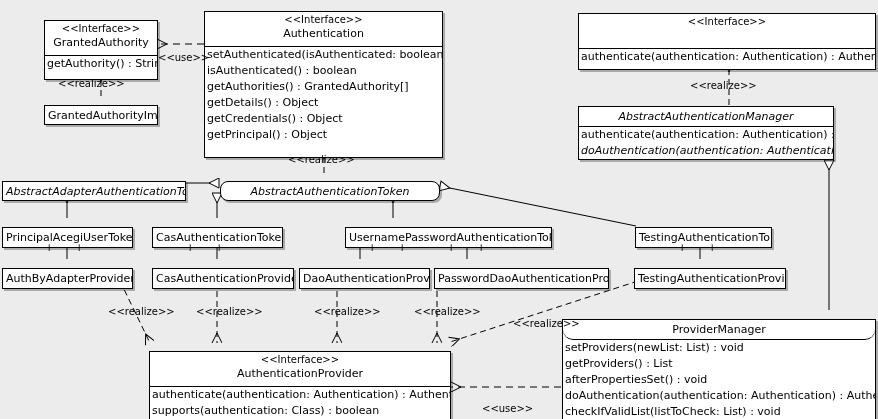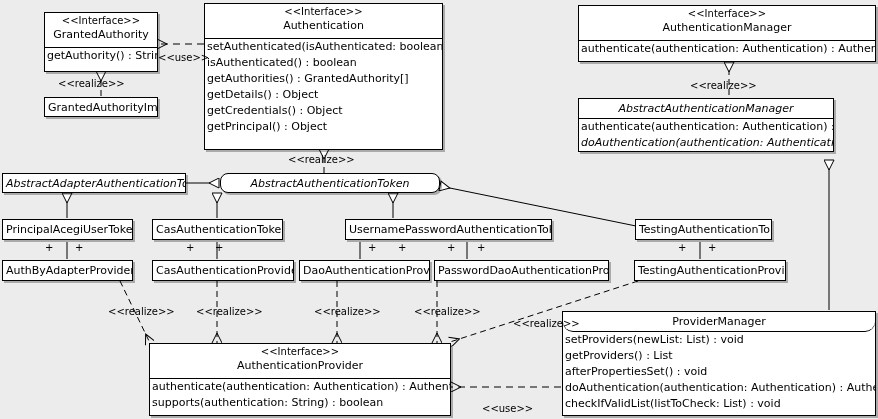--- a/index.html
+++ b/index.html
@@ -24,20 +24,21 @@
     height: 419px;
     pointer-events: none;
   }
   .uml-class {
     position: absolute;
     box-sizing: border-box;
     background: #ffffff;
     border: 1px solid #000000;
     box-shadow: 2px 2px 0 rgba(0,0,0,0.28);
     z-index: 5;
+    margin-top: 8px;
   }
   .uml-header {
     box-sizing: border-box;
     padding: 1px 3px 2px 3px;
     text-align: center;
     white-space: nowrap;
     overflow: hidden;
   }
   .uml-header.with-body {
     border-bottom: 1px solid #000000;
@@ -181,21 +182,20 @@
       <span class="member">getAuthorities() : GrantedAuthority[]</span>
       <span class="member">getDetails() : Object</span>
       <span class="member">getCredentials() : Object</span>
       <span class="member">getPrincipal() : Object</span>
     </div>
   </div>
 
   <div class="uml-class" style="left:578px; top:5px; width:298px; height:57px;">
     <div class="uml-header with-body" style="height:35px;">
       <span class="stereo">&lt;&lt;Interface&gt;&gt;</span>
-      <span class="cname">AuthenticationManager</span>
     </div>
     <div class="uml-body">
       <span class="member">authenticate(authentication: Authentication) : Authentication</span>
     </div>
   </div>
 
   <div class="uml-class" style="left:578px; top:98px; width:256px; height:54px;">
     <div class="uml-header with-body" style="height:20px; padding-top:2px;">
       <span class="cname abstract">AbstractAuthenticationManager</span>
     </div>
@@ -271,21 +271,21 @@
     </div>
   </div>
 
   <div class="uml-class" style="left:149px; top:343px; width:302px; height:73px;">
     <div class="uml-header with-body" style="height:35px;">
       <span class="stereo">&lt;&lt;Interface&gt;&gt;</span>
       <span class="cname">AuthenticationProvider</span>
     </div>
     <div class="uml-body">
       <span class="member">authenticate(authentication: Authentication) : Authentication</span>
-      <span class="member">supports(authentication: String) : boolean</span>
+      <span class="member">supports(authentication: Class) : boolean</span>
     </div>
   </div>
 
   <div class="uml-class" style="left:562px; top:311px; width:314px; height:105px;">
     <div class="uml-header with-body" style="height:20px; padding-top:2px;border-radius:10px;">
       <span class="cname">ProviderManager</span>
     </div>
     <div class="uml-body">
       <span class="member">setProviders(newList: List) : void</span>
       <span class="member">getProviders() : List</span>

